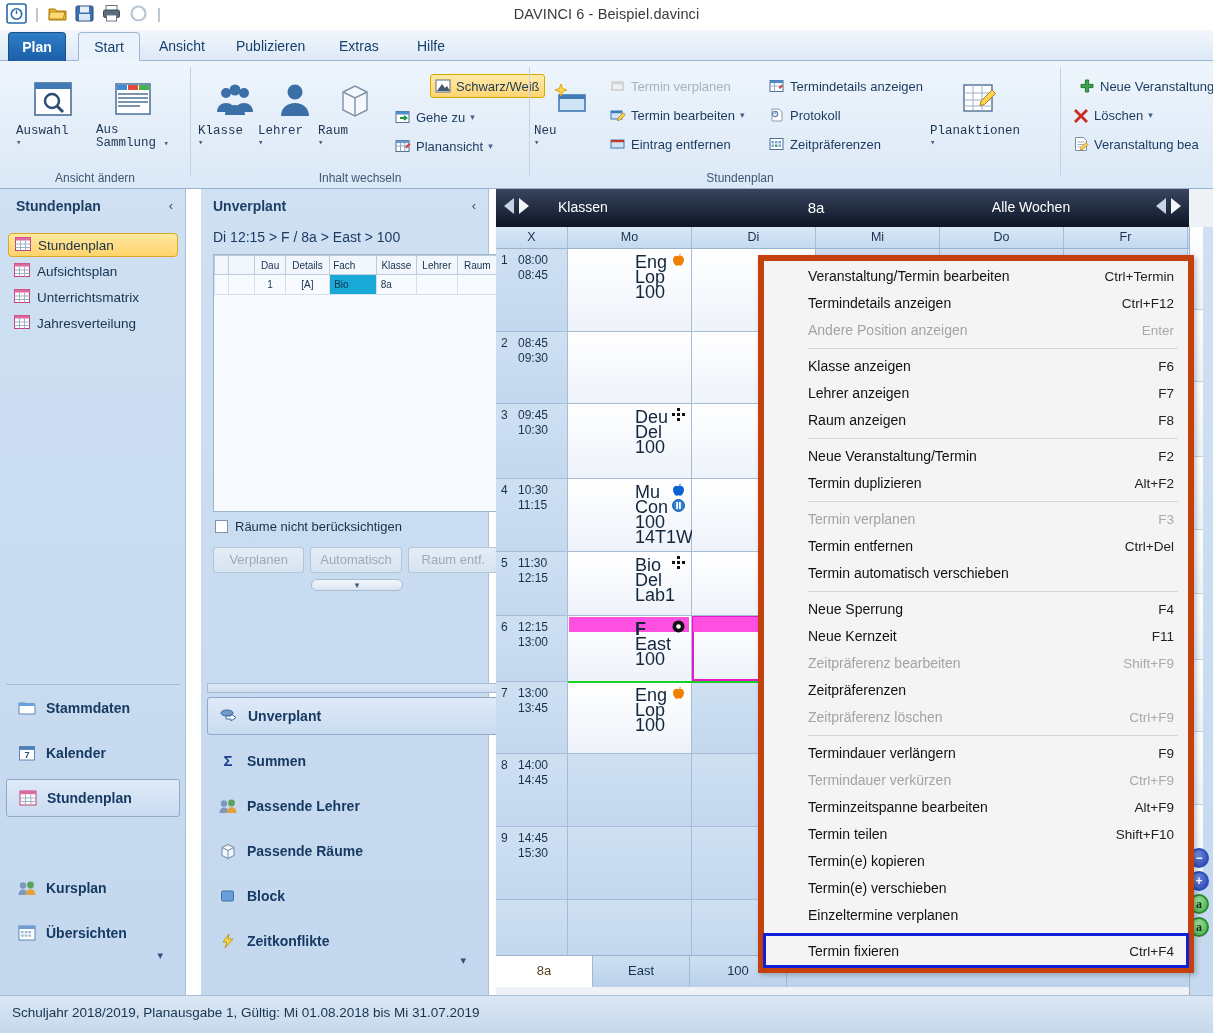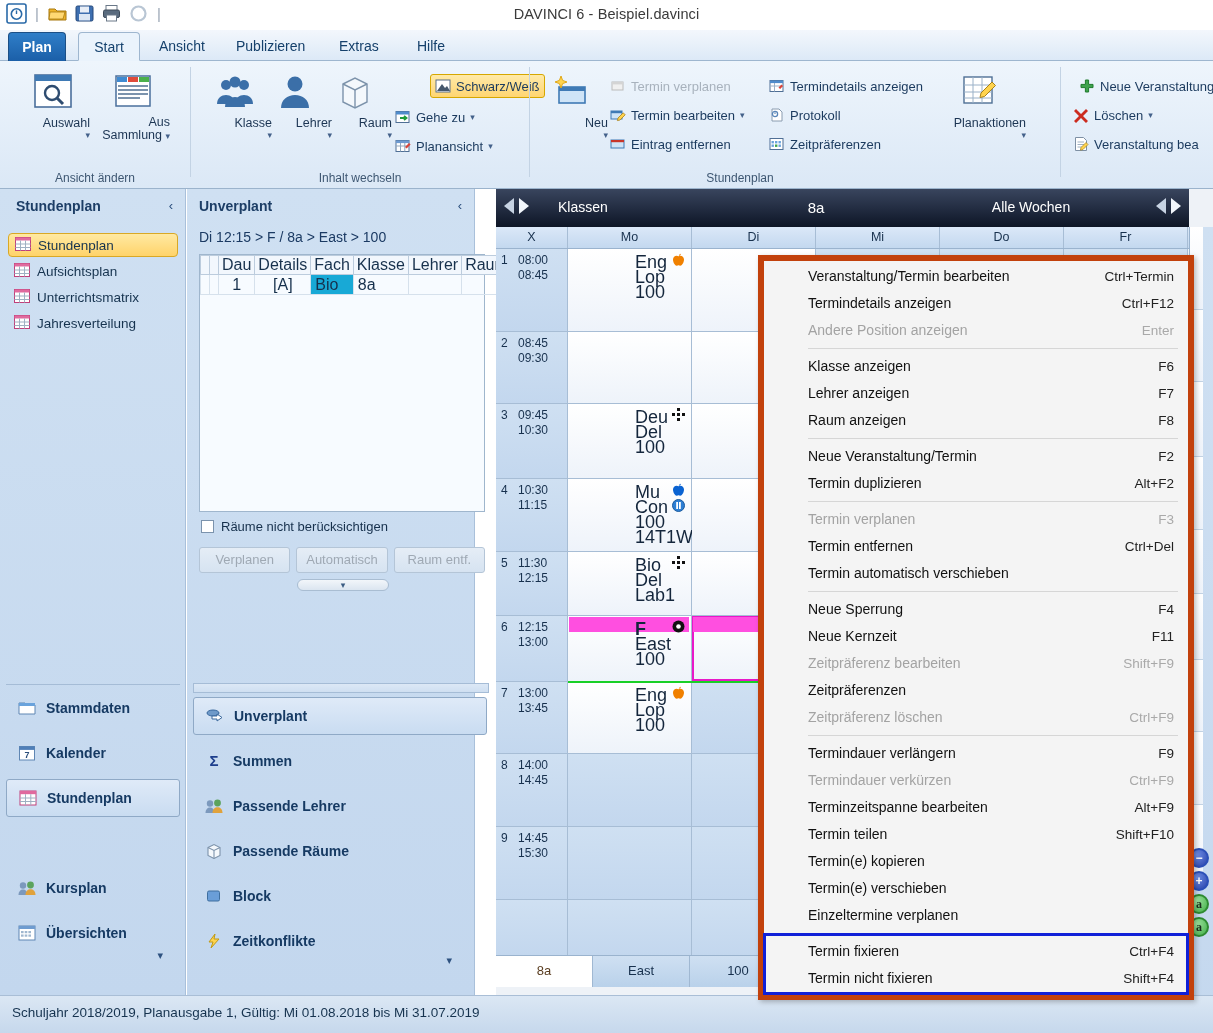--- a/index.html
+++ b/index.html
@@ -55,21 +55,21 @@
     border-bottom:1px solid #9bb3cc;
   }
   .rgroup { position:absolute; top:0; height:128px; }
   .rgroup .glabel {
     position:absolute; bottom:4px; left:0; width:100%;
     text-align:center; font-size:12px; color:#3e5772;
   }
   .gsep { position:absolute; top:6px; width:1px; height:110px; background:#c3d3e4; }
 
   .bigbtn {
-    position:absolute; width:74px; top:6px; text-align:right; cursor:default;
+    position:absolute; width:74px; top:14px; text-align:left; cursor:default;font-family:Liberation Mono, monospace;
   }
   .bigbtn .bico { height:46px; display:flex; align-items:flex-end; justify-content:center; }
   .bigbtn .blab { font-size:12.5px; color:#1d3category; color:#1c3553; line-height:14px; margin-top:3px;}
   .caret { font-size:9px; color:#43618a; line-height:10px; }
 
   .smallbtn {
     position:absolute; height:24px; display:flex; align-items:center; gap:5px;
     font-size:13px; color:#1b3a5e; padding:0 4px; cursor:default; white-space:nowrap;
   }
   .smallbtn.disabled { color:#a8b2bd; }
@@ -105,35 +105,35 @@
     display:flex; align-items:center; gap:10px; padding-left:12px;
     font-size:14px; font-weight:bold; color:#163a63; cursor:default;
   }
   .moditem.sel {
     background:linear-gradient(#dfeaf8,#c9dcf1);
     border:1px solid #8fa9c6; border-radius:3px;
   }
 
   
   #unvpanel {
-    position:absolute; left:187px; top:189px; width:288px; height:806px;
+    position:absolute; left:201px; top:189px; width:288px; height:806px;
     background:linear-gradient(#cfe0f2,#c3d7ee);
     border-right:1px solid #a9c0da;
   }
   #unvpanel .uhead {
     position:absolute; left:0; top:0; width:100%; height:34px; line-height:34px;
     font-weight:bold; font-size:14px; color:#1d3e66; padding-left:12px;
   }
   #unvpanel .collapse { position:absolute; right:12px; top:0; line-height:34px; font-size:13px; color:#2b4f7d; }
   #breadcrumb { position:absolute; left:12px; top:40px; font-size:14px; color:#1b3a63; }
   #unvgrid {
     position:absolute; left:12px; top:65px; width:286px; height:258px;
     background:#f7fbff; border:1px solid #9fb6cd;
   }
-  #unvgrid table { border-collapse:collapse; width:100%; font-size:16px; }
+  #unvgrid table { border-collapse:collapse; width:100%; font-size:10px; }
   #unvgrid th {
     background:#f2f7fd; border:1px solid #bcccdd; font-weight:normal;
     color:#17314d; height:19px; padding:0 3px; text-align:center; white-space:nowrap; overflow:hidden;
   }
   #unvgrid td {
     border:1px solid #d6e1ec; height:20px; padding:0 4px; color:#16304c;
   }
   td.selcell { background:#18a9d6; color:#000; }
   .chkrow {
     position:absolute; left:14px; top:330px; display:flex; align-items:center; gap:7px;
@@ -1153,23 +1153,19 @@
     <span class="mlab">Einzeltermine verplanen</span>
     <span class="mkey"></span>
   </div>
   <div class="msep"></div>
 
   <div style="position:relative;">
     <div class="mi">
       <span class="mlab">Termin fixieren</span>
       <span class="mkey">Ctrl+F4</span>
     </div>
-    <div class="mi">
-      <span class="mlab">Termin nicht fixieren</span>
-      <span class="mkey">Shift+F4</span>
-    </div>
     <div id="hlbox" style="top:-5px;bottom:-3px;left:-1px;right:-1px;"></div>
   </div>
 </div>
 
 <div id="statusbar">
   <span>Schuljahr 2018/2019, Planausgabe 1, Gültig: Mi 01.08.2018 bis Mi 31.07.2019</span>
 </div>
 
 </body></html>

